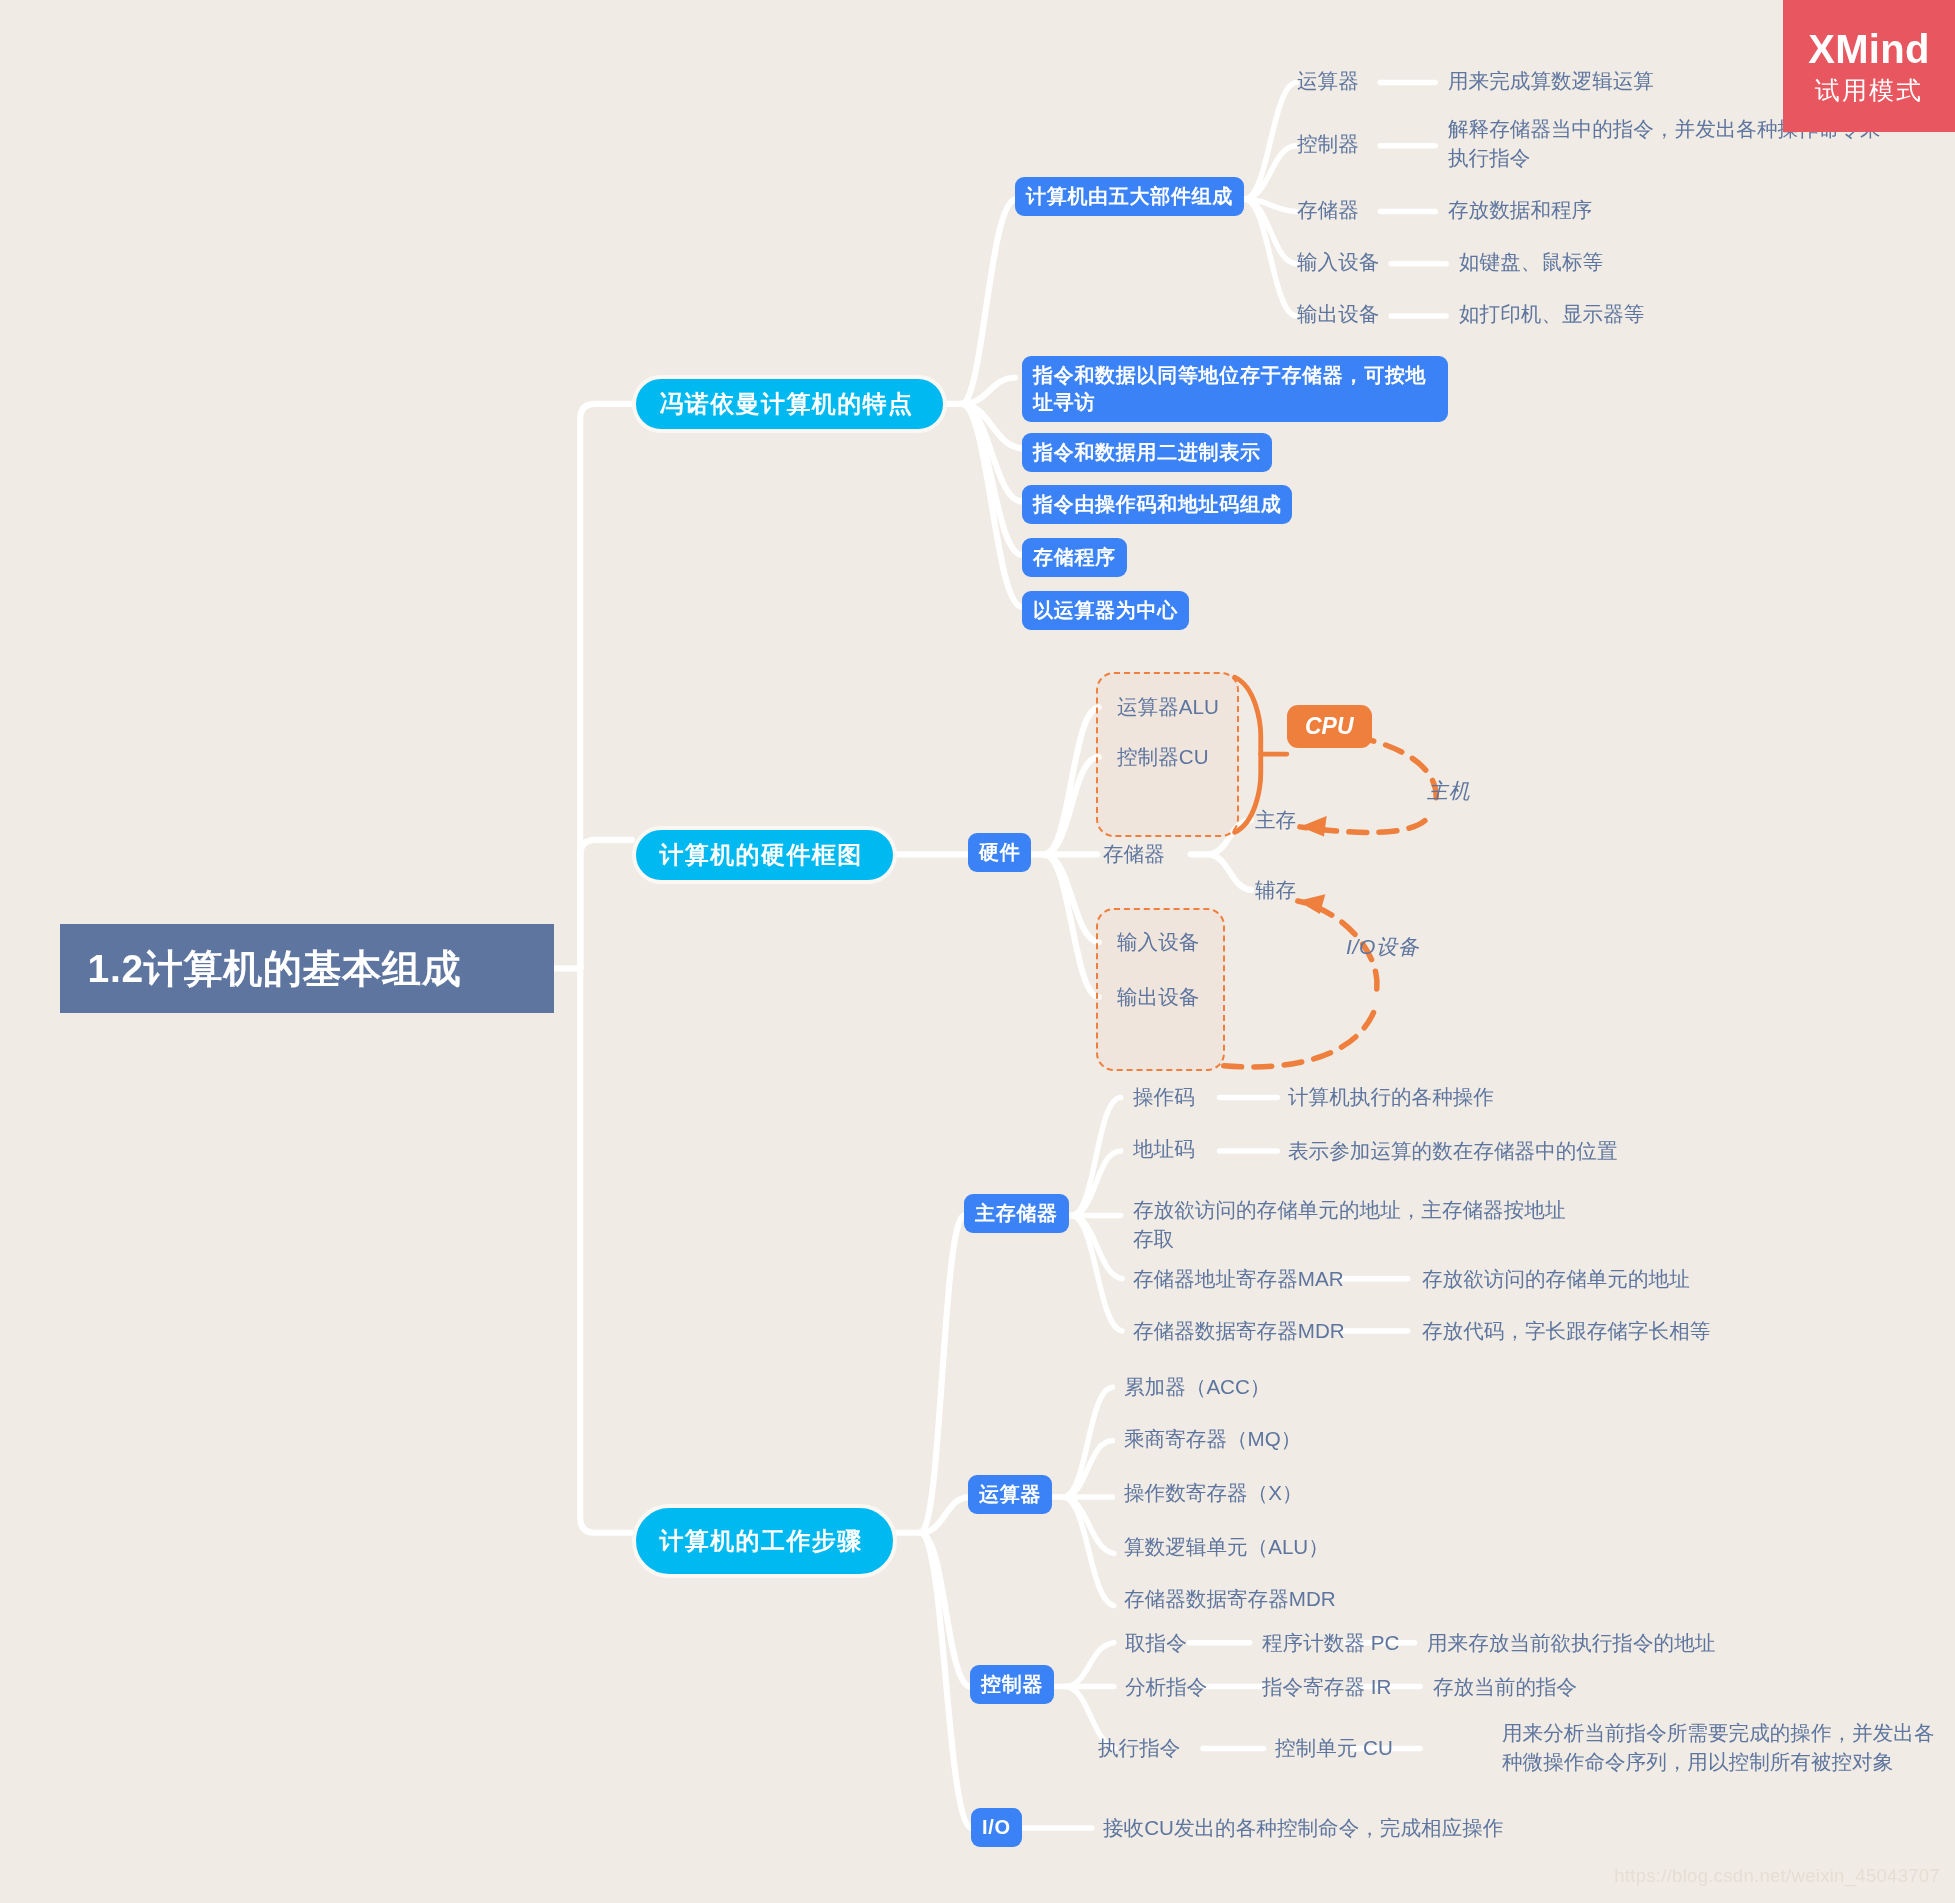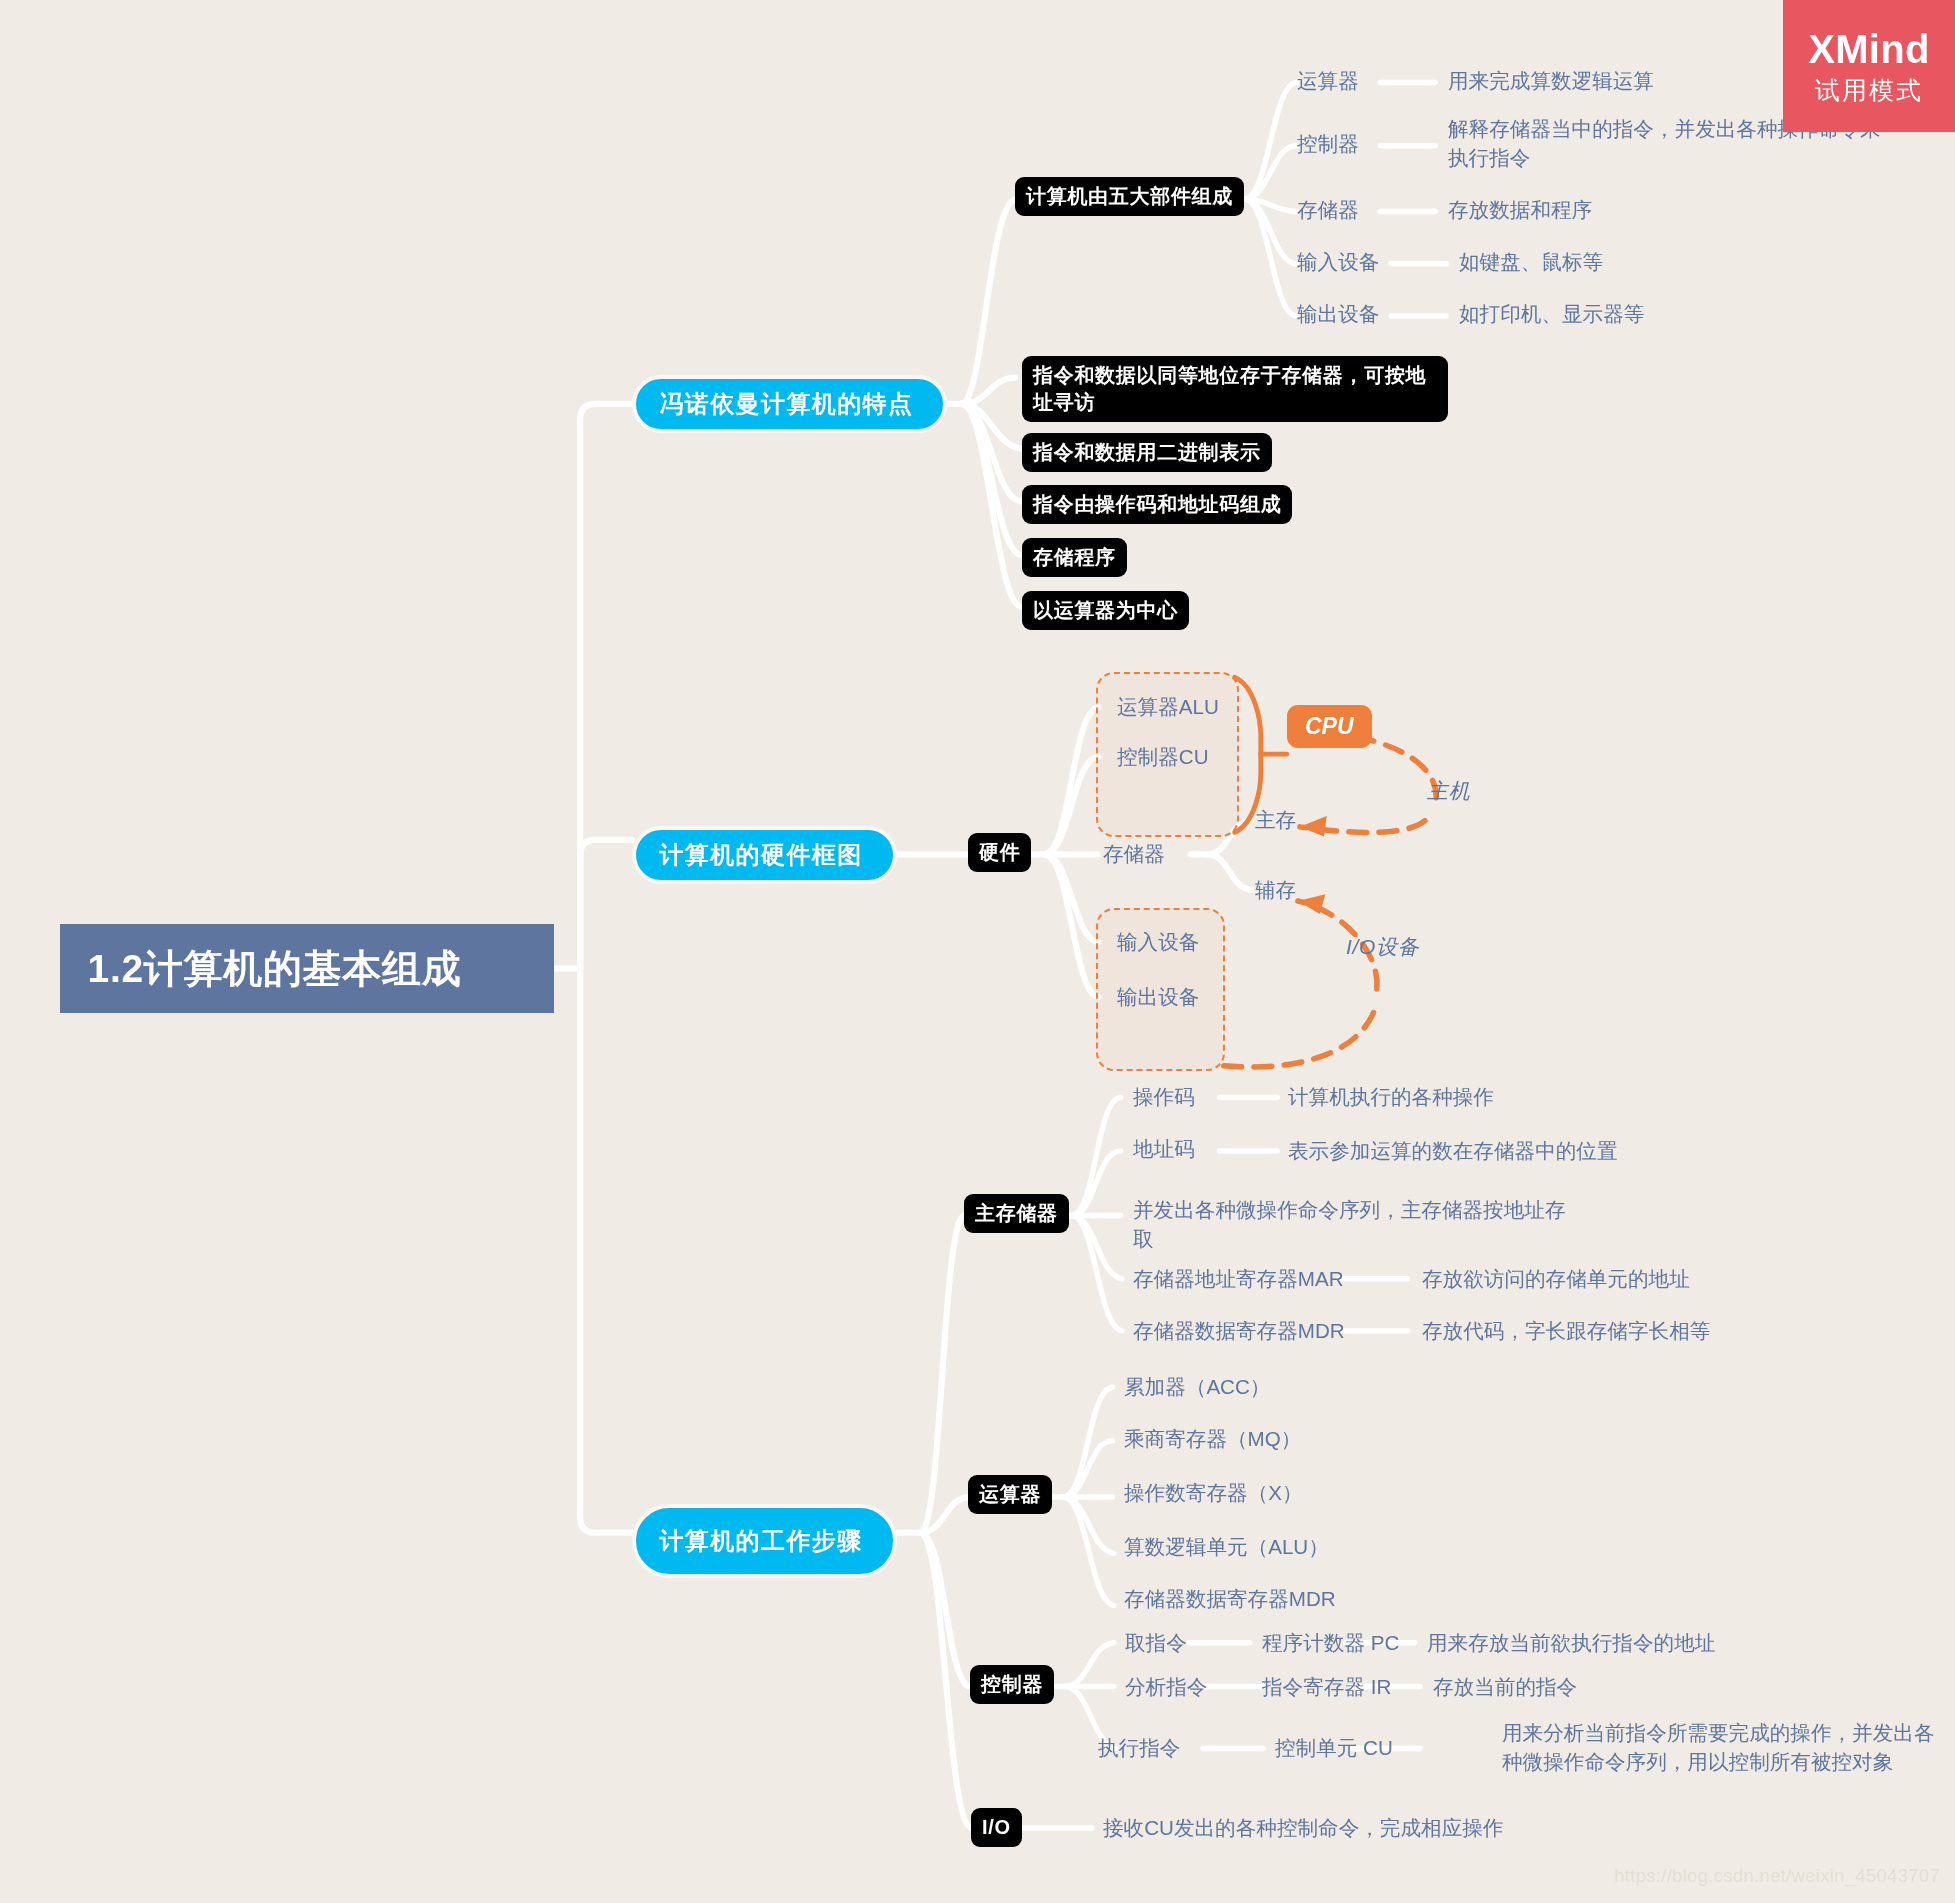--- a/index.html
+++ b/index.html
@@ -26,21 +26,21 @@
   
   .pill{
     background:#00b9f0;color:#ffffff;
     border:4.8px solid #fbf8f4;border-radius:41px;
     font-size:24px;font-weight:bold;letter-spacing:1.4px;
     padding:0 23.4px;justify-content:center;white-space:nowrap;
   }
 
   
   .tag{
-    background:#000000;color:#ffffff;border-radius:9px;
+    background:#3b82f6;color:#ffffff;border-radius:9px;
     font-size:20px;font-weight:bold;letter-spacing:0.7px;
     padding:6.2px 11px;white-space:nowrap;line-height:1.34;
   }
   .tag.wrap{white-space:normal;}
 
   
   .cpu{
     background:#ef7f3c;color:#ffffff;border-radius:11px;
     font-size:23px;font-style:italic;font-weight:bold;
     padding:8.2px 18px;justify-content:center;white-space:nowrap;
@@ -321,21 +321,21 @@
   <div class="node leaf" style="left:1288px;top:1082px;">
     <span class="txt">计算机执行的各种操作</span>
   </div>
   <div class="node leaf" style="left:1133px;top:1136px;font-family:Liberation Mono, monospace;">
     <span class="txt">地址码</span>
   </div>
   <div class="node leaf" style="left:1288px;top:1136px;">
     <span class="txt">表示参加运算的数在存储器中的位置</span>
   </div>
   <div class="node leaf wrap" style="left:1133px;top:1195px;width:440px;">
-    <span class="txt">并发出各种微操作命令序列，主存储器按地址存取</span>
+    <span class="txt">存放欲访问的存储单元的地址，主存储器按地址存取</span>
   </div>
   <div class="node leaf" style="left:1133px;top:1264px;">
     <span class="txt">存储器地址寄存器MAR</span>
   </div>
   <div class="node leaf" style="left:1422px;top:1264px;">
     <span class="txt">存放欲访问的存储单元的地址</span>
   </div>
   <div class="node leaf" style="left:1133px;top:1316px;">
     <span class="txt">存储器数据寄存器MDR</span>
   </div>

